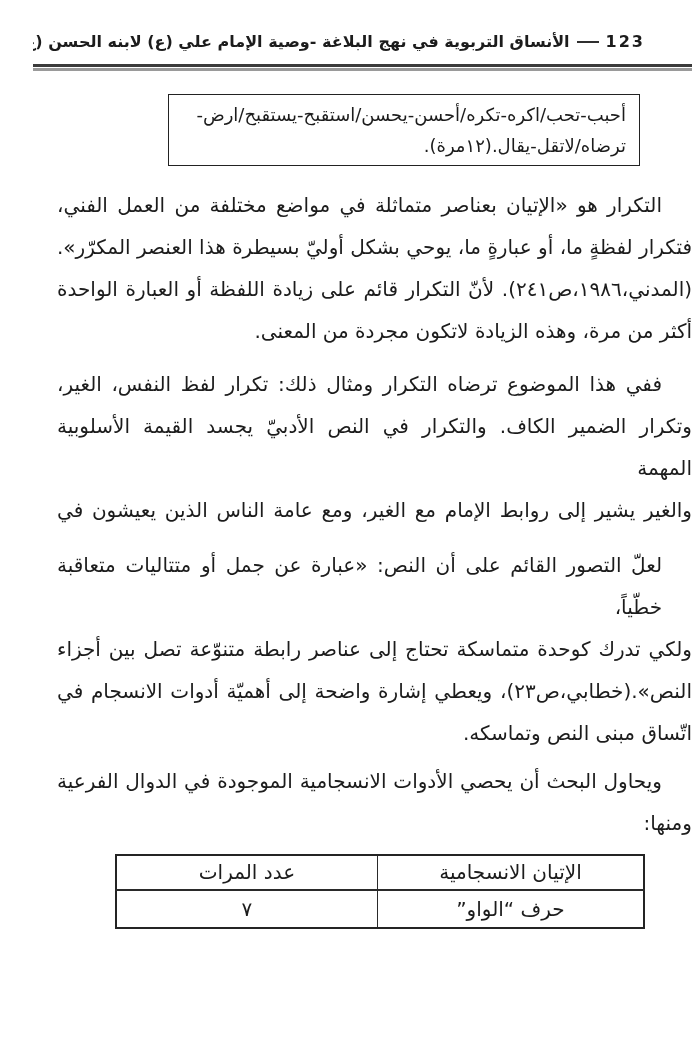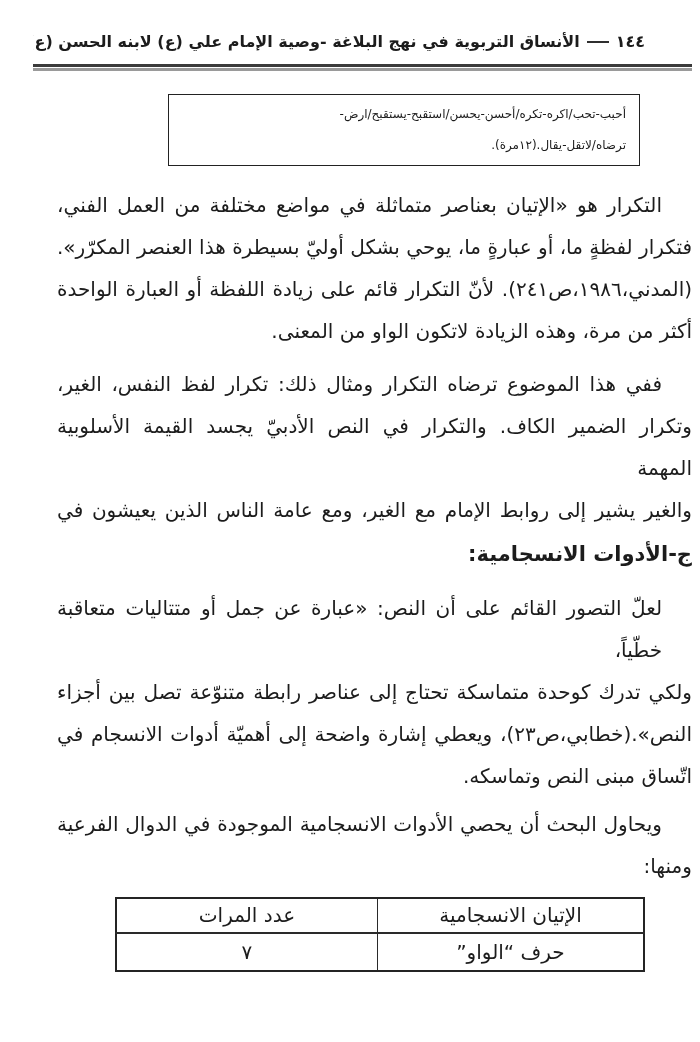--- a/index.html
+++ b/index.html
@@ -24,21 +24,21 @@
 
   .double-rule { margin-top:13px; }
   .double-rule .dr-top { height:2.5px; background:#3b3b3b; }
   .double-rule .dr-gap { height:1.5px; background:#ffffff; }
   .double-rule .dr-bot { height:2.5px; background:#9a9a9a; }
 
   
   .note-box {
     margin-top:23px; margin-right:52px; width:472px;
     border:1.7px solid #222; padding:4px 13px;
-    font-size:12px; line-height:31px;
+    font-size:18px; line-height:31px;
   }
 
   
   .para { font-size:20px; line-height:42px;margin-left:24px; }
   .bl { text-align:justify; text-align-last:justify; }
   .bl.last { text-align:justify; text-align-last:right; }
   .bl.ind { padding-right:30px; }
   #p1 { margin-top:18px; }
   #p2 { margin-top:11px; }
   .sec-heading {
@@ -63,50 +63,49 @@
   .doc-table th.col-tools, .doc-table td.col-tools { width:50.5%; }
   .doc-table { border:2.2px solid #242424; }
 </style>
 </head>
 <body>
 
 <div class="page">
   <div class="content">
 
     <div class="hdr">
-      <span class="pnum">١٤٤</span>
+      <span class="pnum">123</span>
       <span class="dash"></span>
       <span class="ttl">الأنساق التربوية في نهج البلاغة -وصية الإمام علي (ع) لابنه الحسن (ع) اختياراً</span>
     </div>
 
     <div class="double-rule">
       <div class="dr-top"></div>
       <div class="dr-gap"></div>
       <div class="dr-bot"></div>
     </div>
 
     <div class="note-box">
       <div class="bl">أحبب-تحب/اكره-تكره/أحسن-يحسن/استقبح-يستقبح/ارض-</div>
       <div class="bl last">ترضاه/لاتقل-يقال.(١٢مرة).</div>
     </div>
 
     <div class="para" id="p1">
       <div class="bl ind">التكرار هو «الإتيان بعناصر متماثلة في مواضع مختلفة من العمل الفني،</div>
       <div class="bl">فتكرار لفظةٍ ما، أو عبارةٍ ما، يوحي بشكل أوليّ بسيطرة هذا العنصر المكرّر».</div>
       <div class="bl">(المدني،١٩٨٦،ص٢٤١). لأنّ التكرار قائم على زيادة اللفظة أو العبارة الواحدة</div>
-      <div class="bl last">أكثر من مرة، وهذه الزيادة لاتكون الواو من المعنى.</div>
+      <div class="bl last">أكثر من مرة، وهذه الزيادة لاتكون مجردة من المعنى.</div>
     </div>
 
     <div class="para" id="p2">
       <div class="bl ind">ففي هذا الموضوع ترضاه التكرار ومثال ذلك: تكرار لفظ النفس، الغير،</div>
       <div class="bl">وتكرار الضمير الكاف. والتكرار في النص الأدبيّ يجسد القيمة الأسلوبية المهمة</div>
       <div class="bl">والغير يشير إلى روابط الإمام مع الغير، ومع عامة الناس الذين يعيشون في</div>
     </div>
 
-    <div class="sec-heading">ج-الأدوات الانسجامية:</div>
 
     <div class="para" id="p3">
       <div class="bl ind">لعلّ التصور القائم على أن النص: «عبارة عن جمل أو متتاليات متعاقبة خطّياً،</div>
       <div class="bl">ولكي تدرك كوحدة متماسكة تحتاج إلى عناصر رابطة متنوّعة تصل بين أجزاء</div>
       <div class="bl">النص».(خطابي،ص٢٣)، ويعطي إشارة واضحة إلى أهميّة أدوات الانسجام في</div>
       <div class="bl last">اتّساق مبنى النص وتماسكه.</div>
     </div>
 
     <div class="para" id="p4">
       <div class="bl ind">ويحاول البحث أن يحصي الأدوات الانسجامية الموجودة في الدوال الفرعية</div>

